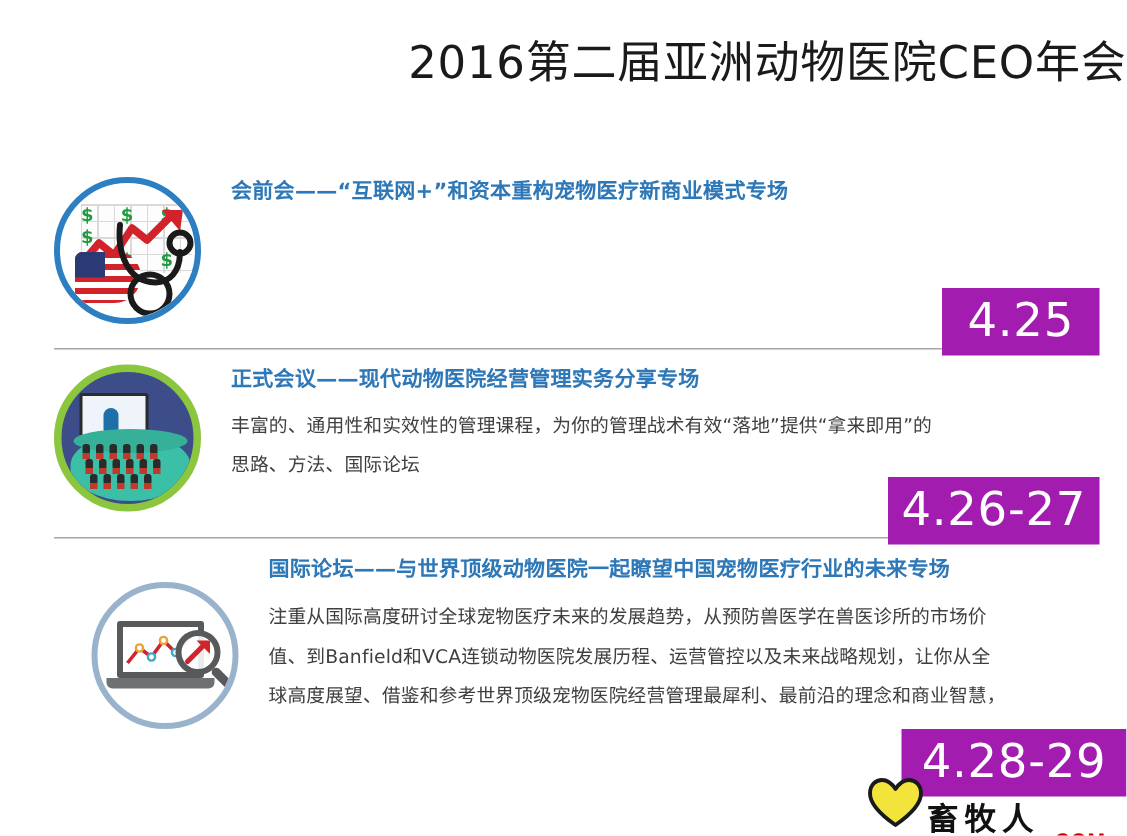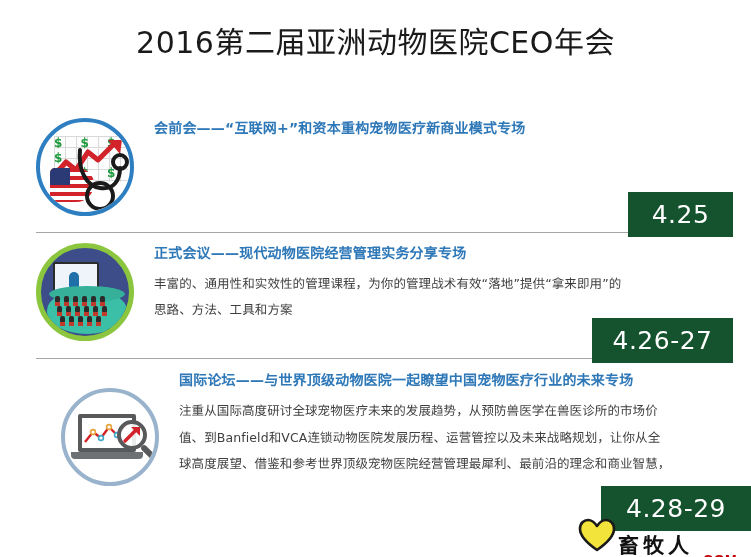--- a/index.html
+++ b/index.html
@@ -16,21 +16,21 @@
     font-family: "DejaVu Sans", "Liberation Sans", sans-serif;
     background: #ffffff;
   }
 
   
   .title-block {
     position: absolute;
     top: 24px;
     left: 0;
     width: 751px;
-    text-align: center;
+    text-align: right;
   }
   .title-line {
     font-size: 30px;
     line-height: 38px;
     color: #1a1a1a;
     font-weight: 400;
     letter-spacing: 0.5px;
     white-space: nowrap;
   }
 
@@ -233,23 +233,23 @@
     width: 680px;
     height: 1px;
     background: #a6a6a6;
   }
   .div1 { top: 232px; }
   .div2 { top: 358px; }
 
   
   .badge {
     position: absolute;
-    background: #14532d;
+    background: #a21caf;
     color: #ffffff;
-    font-size: 25px;
+    font-size: 31px;
     line-height: 1;
     font-weight: 400;
     display: flex;
     align-items: center;
     justify-content: center;
     letter-spacing: 0.5px;
     box-sizing: border-box;
   }
   .badge1 { left: 628px; top: 192px;  width: 105px; height: 45px; }
   .badge2 { left: 592px; top: 318px;  width: 141px; height: 45px; }
@@ -376,21 +376,21 @@
               <rect x="34" y="28" width="5" height="4"></rect>
             <rect x="43" y="28" width="5" height="4"></rect>
           </g>
         </svg>
       </div>
     </div>
     <div class="text-col">
       <div class="sec-head">正式会议——现代动物医院经营管理实务分享专场</div>
       <div class="sec-body">
         <div>丰富的、通用性和实效性的管理课程，为你的管理战术有效“落地”提供“拿来即用”的</div>
-        <div>思路、方法、工具和方案</div>
+        <div>思路、方法、国际论坛</div>
       </div>
     </div>
   </div>
 </div>
 
 <div class="divider div2"></div>
 
 <div class="section sec3">
   <div class="sec-inner">
     <div class="icon-wrap">

